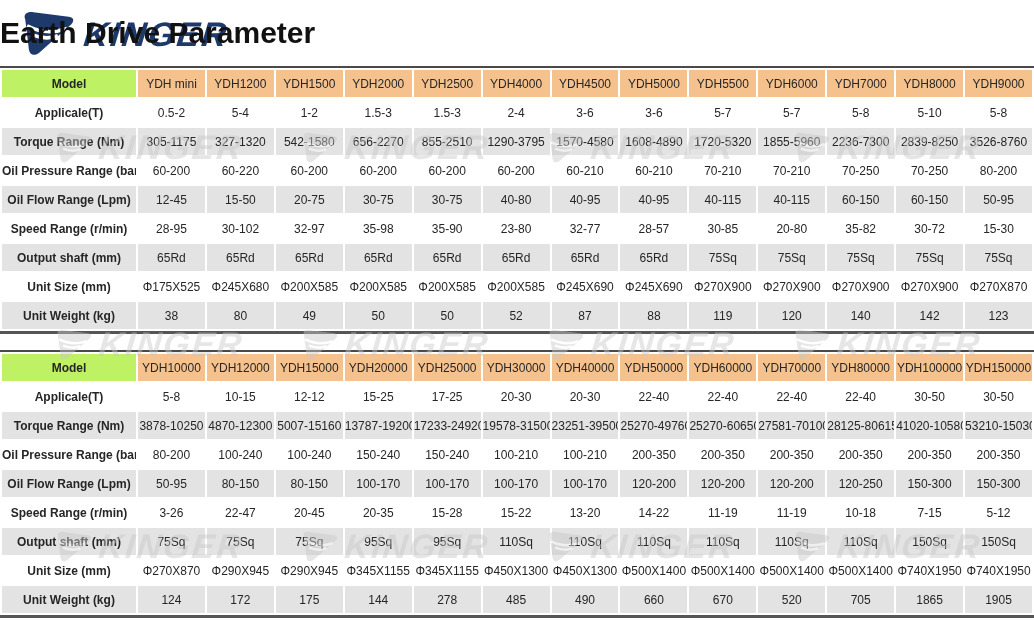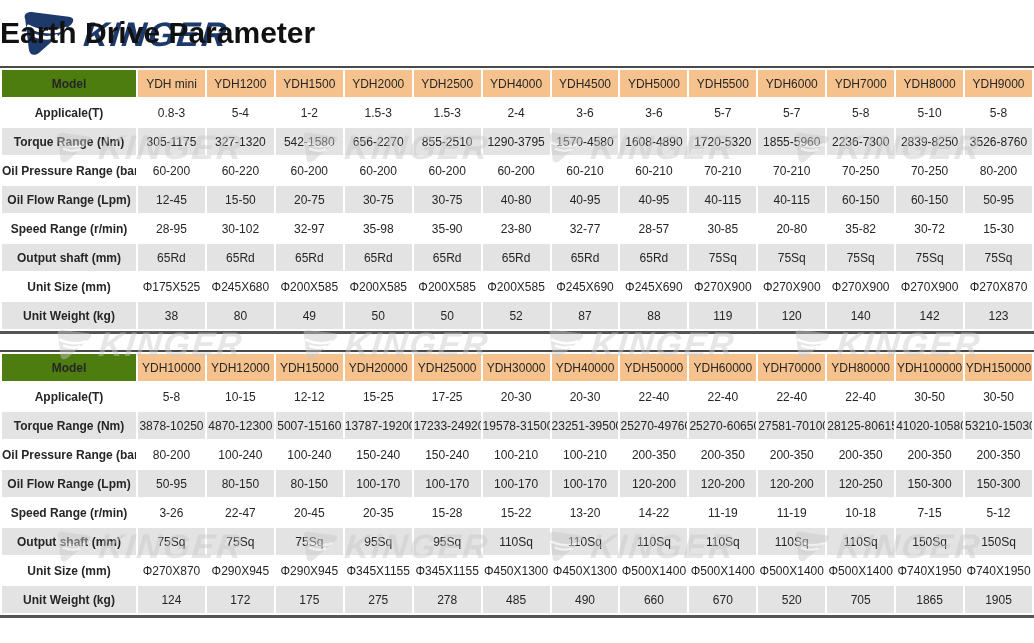--- a/index.html
+++ b/index.html
@@ -31,21 +31,21 @@
     border-top:2px solid #4a4a4a;border-bottom:3px solid #555;
   }
   #table-1{top:66px;}
   #table-2{top:350px;}
   table.spec td, table.spec th{
     height:27px;padding:0;text-align:center;vertical-align:middle;
     font-size:12px;color:#262626;white-space:nowrap;overflow:hidden;
   }
   table.spec col.label-col{width:134px;}
   th.model-head{
-    background:#4d7c0f;font-size:15px;font-weight:bold;color:#141414;
+    background:#bef264;font-size:15px;font-weight:bold;color:#141414;
   }
   th.model-cell{background:#f5c28e;font-weight:normal;margin-top:31px;}
   td.row-label{font-weight:bold;white-space:pre;margin-top:44px;}
   tr.shade td{background:#e3e3e3;}
   tr.plain td{background:#ffffff;}
   
   .wm-band{
     position:absolute;left:0;width:1034px;
     display:flex;justify-content:center;gap:56px;
     opacity:0.45;pointer-events:none;z-index:5;
@@ -107,21 +107,21 @@
           <th class="model-cell">YDH5500</th>
           <th class="model-cell">YDH6000</th>
           <th class="model-cell">YDH7000</th>
           <th class="model-cell">YDH8000</th>
           <th class="model-cell">YDH9000</th>
         </tr>
       </thead>
       <tbody>
         <tr class="plain">
           <td class="row-label">Applicale(T)</td>
-          <td>0.8-3</td>
+          <td>0.5-2</td>
           <td>5-4</td>
           <td>1-2</td>
           <td>1.5-3</td>
           <td>1.5-3</td>
           <td>2-4</td>
           <td>3-6</td>
           <td>3-6</td>
           <td>5-7</td>
           <td>5-7</td>
           <td>5-8</td>
@@ -388,21 +388,21 @@
           <td>Φ500X1400</td>
           <td>Φ500X1400</td>
           <td>Φ740X1950</td>
           <td>Φ740X1950</td>
         </tr>
         <tr class="shade">
           <td class="row-label">Unit Weight  (kg)</td>
           <td>124</td>
           <td>172</td>
           <td>175</td>
-          <td>275</td>
+          <td>144</td>
           <td>278</td>
           <td>485</td>
           <td>490</td>
           <td>660</td>
           <td>670</td>
           <td>520</td>
           <td>705</td>
           <td>1865</td>
           <td>1905</td>
         </tr>

